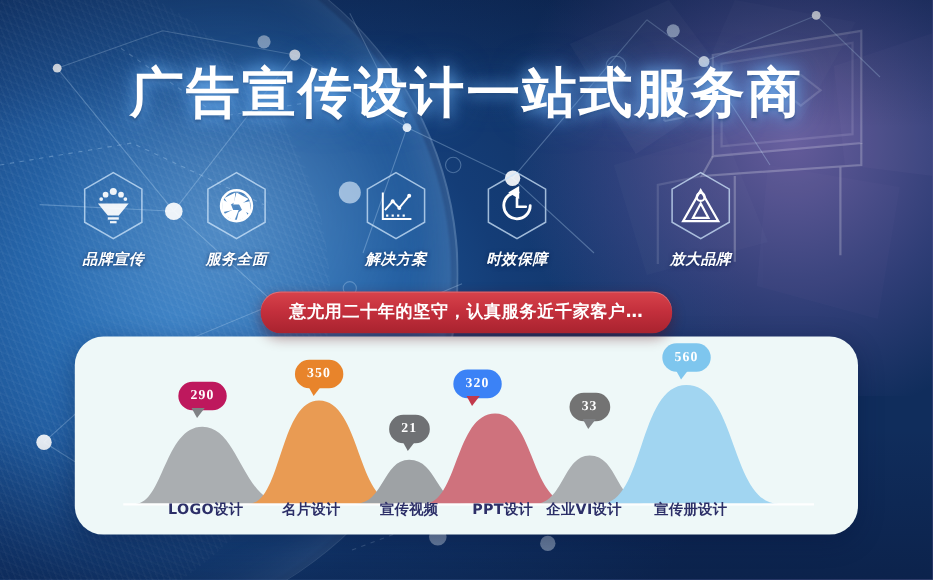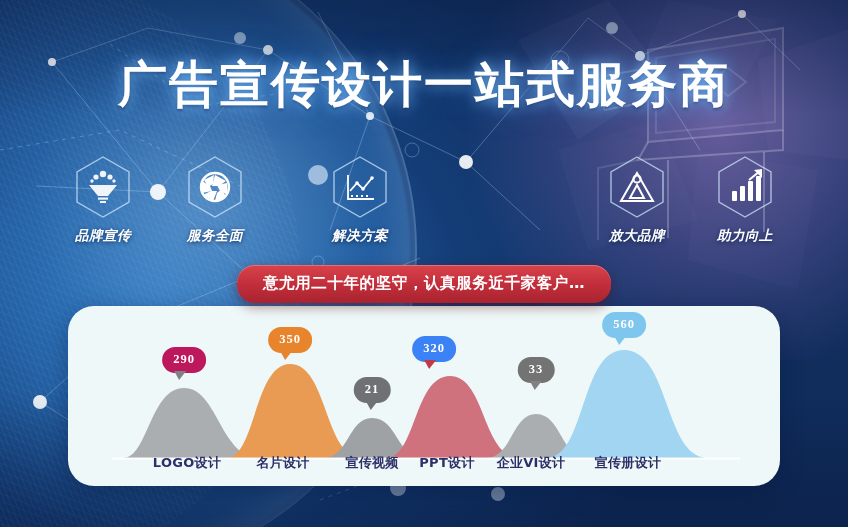--- a/index.html
+++ b/index.html
@@ -234,53 +234,48 @@
             <rect x="20" y="40" width="2" height="2"></rect>
               <rect x="25" y="40" width="2" height="2"></rect>
             <rect x="30" y="40" width="2" height="2"></rect>
               <rect x="35" y="40" width="2" height="2"></rect>
           </g>
         </svg>
       </div>
       <div class="feature-label">解决方案</div>
     </div>
 
+    <div class="feature" style="left:422px">
+      <div class="hex">
+        <svg viewBox="0 0 58 64" width="58" height="64">
+          <polygon points="29,2 55,17 55,47 29,62 3,47 3,17" fill="none" stroke="#cfe6fb" stroke-opacity=".75" stroke-width="1.4"></polygon>
+          <g stroke="#ffffff" stroke-width="2.6" fill="none" stroke-linecap="round">
+            <path d="M41,32 A12,12 0 1,1 30,20"></path>
+          </g>
+          <polygon points="31,14 31,26 21,20" fill="#ffffff"></polygon>
+          <path d="M29,25 L29,33 L37,33" stroke="#ffffff" stroke-width="2.4" fill="none" stroke-linecap="round"></path>
+        </svg>
+      </div>
+      <div class="feature-label">时效保障</div>
+    </div>
 
     <div class="feature" style="left:589px">
       <div class="hex">
         <svg viewBox="0 0 58 64" width="58" height="64">
           <polygon points="29,2 55,17 55,47 29,62 3,47 3,17" fill="none" stroke="#cfe6fb" stroke-opacity=".75" stroke-width="1.4"></polygon>
           <g fill="none" stroke="#ffffff" stroke-width="2">
             <polygon points="29,18 45,46 13,46"></polygon>
             <polygon points="29,30 36,43 22,43"></polygon>
             <circle cx="29" cy="24" r="3.6"></circle>
           </g>
         </svg>
       </div>
       <div class="feature-label">放大品牌</div>
     </div>
 
-    <div class="feature" style="left:697px">
-      <div class="hex">
-        <svg viewBox="0 0 58 64" width="58" height="64">
-          <polygon points="29,2 55,17 55,47 29,62 3,47 3,17" fill="none" stroke="#cfe6fb" stroke-opacity=".75" stroke-width="1.4"></polygon>
-          <g fill="#ffffff">
-            <rect x="16" y="36" width="5" height="10" rx="1"></rect>
-            <rect x="24" y="31" width="5" height="15" rx="1"></rect>
-            <rect x="32" y="26" width="5" height="20" rx="1"></rect>
-            <rect x="40" y="21" width="5" height="25" rx="1"></rect>
-          </g>
-          <g stroke="#ffffff" stroke-width="2" fill="none">
-            <path d="M33,25 L44,16"></path>
-          </g>
-          <polygon points="46,14 46,23 38,15" fill="#ffffff"></polygon>
-        </svg>
-      </div>
-      <div class="feature-label">助力向上</div>
-    </div>
   </div>
 
   <div class="banner">意尤用二十年的坚守，认真服务近千家客户…</div>
 
   <div class="card">
     <svg class="chart" viewBox="0 0 712 180" preserveAspectRatio="none">
 
       <g opacity=".80">
         <path d="M55,152 C80,152 82,82 116,82 C150,82 152,152 192,152 Z" fill="#9a9ca0"></path>
         <path d="M158,152 C188,152 186,58 222,58 C260,58 256,152 294,152 Z" fill="#e8842b"></path>
@@ -296,19 +291,19 @@
     <div class="bubble" style="left:222px;top:21px;background:#e8842b;--tail:#e8842b">350</div>
     <div class="bubble" style="left:304px;top:71px;background:#6f7174;--tail:#6f7174">21</div>
     <div class="bubble" style="left:366px;top:30px;background:#3b82f6;--tail:#c2394b">320</div>
     <div class="bubble" style="left:468px;top:51px;background:#737373;--tail:#7f8184">33</div>
     <div class="bubble" style="left:556px;top:6px;background:#7ec6ee;--tail:#7ec6ee">560</div>
 
     <div class="cat-labels">
       <div class="cat-label" style="left:119px">LOGO设计</div>
       <div class="cat-label" style="left:215px">名片设计</div>
       <div class="cat-label" style="left:304px">宣传视频</div>
-      <div class="cat-label" style="left:379px">PPT设计</div>
+      <div class="cat-label" style="left:389px">PPT设计</div>
       <div class="cat-label" style="left:463px">企业VI设计</div>
       <div class="cat-label" style="left:560px">宣传册设计</div>
     </div>
   </div>
 
 </div>
 
 </body></html>

